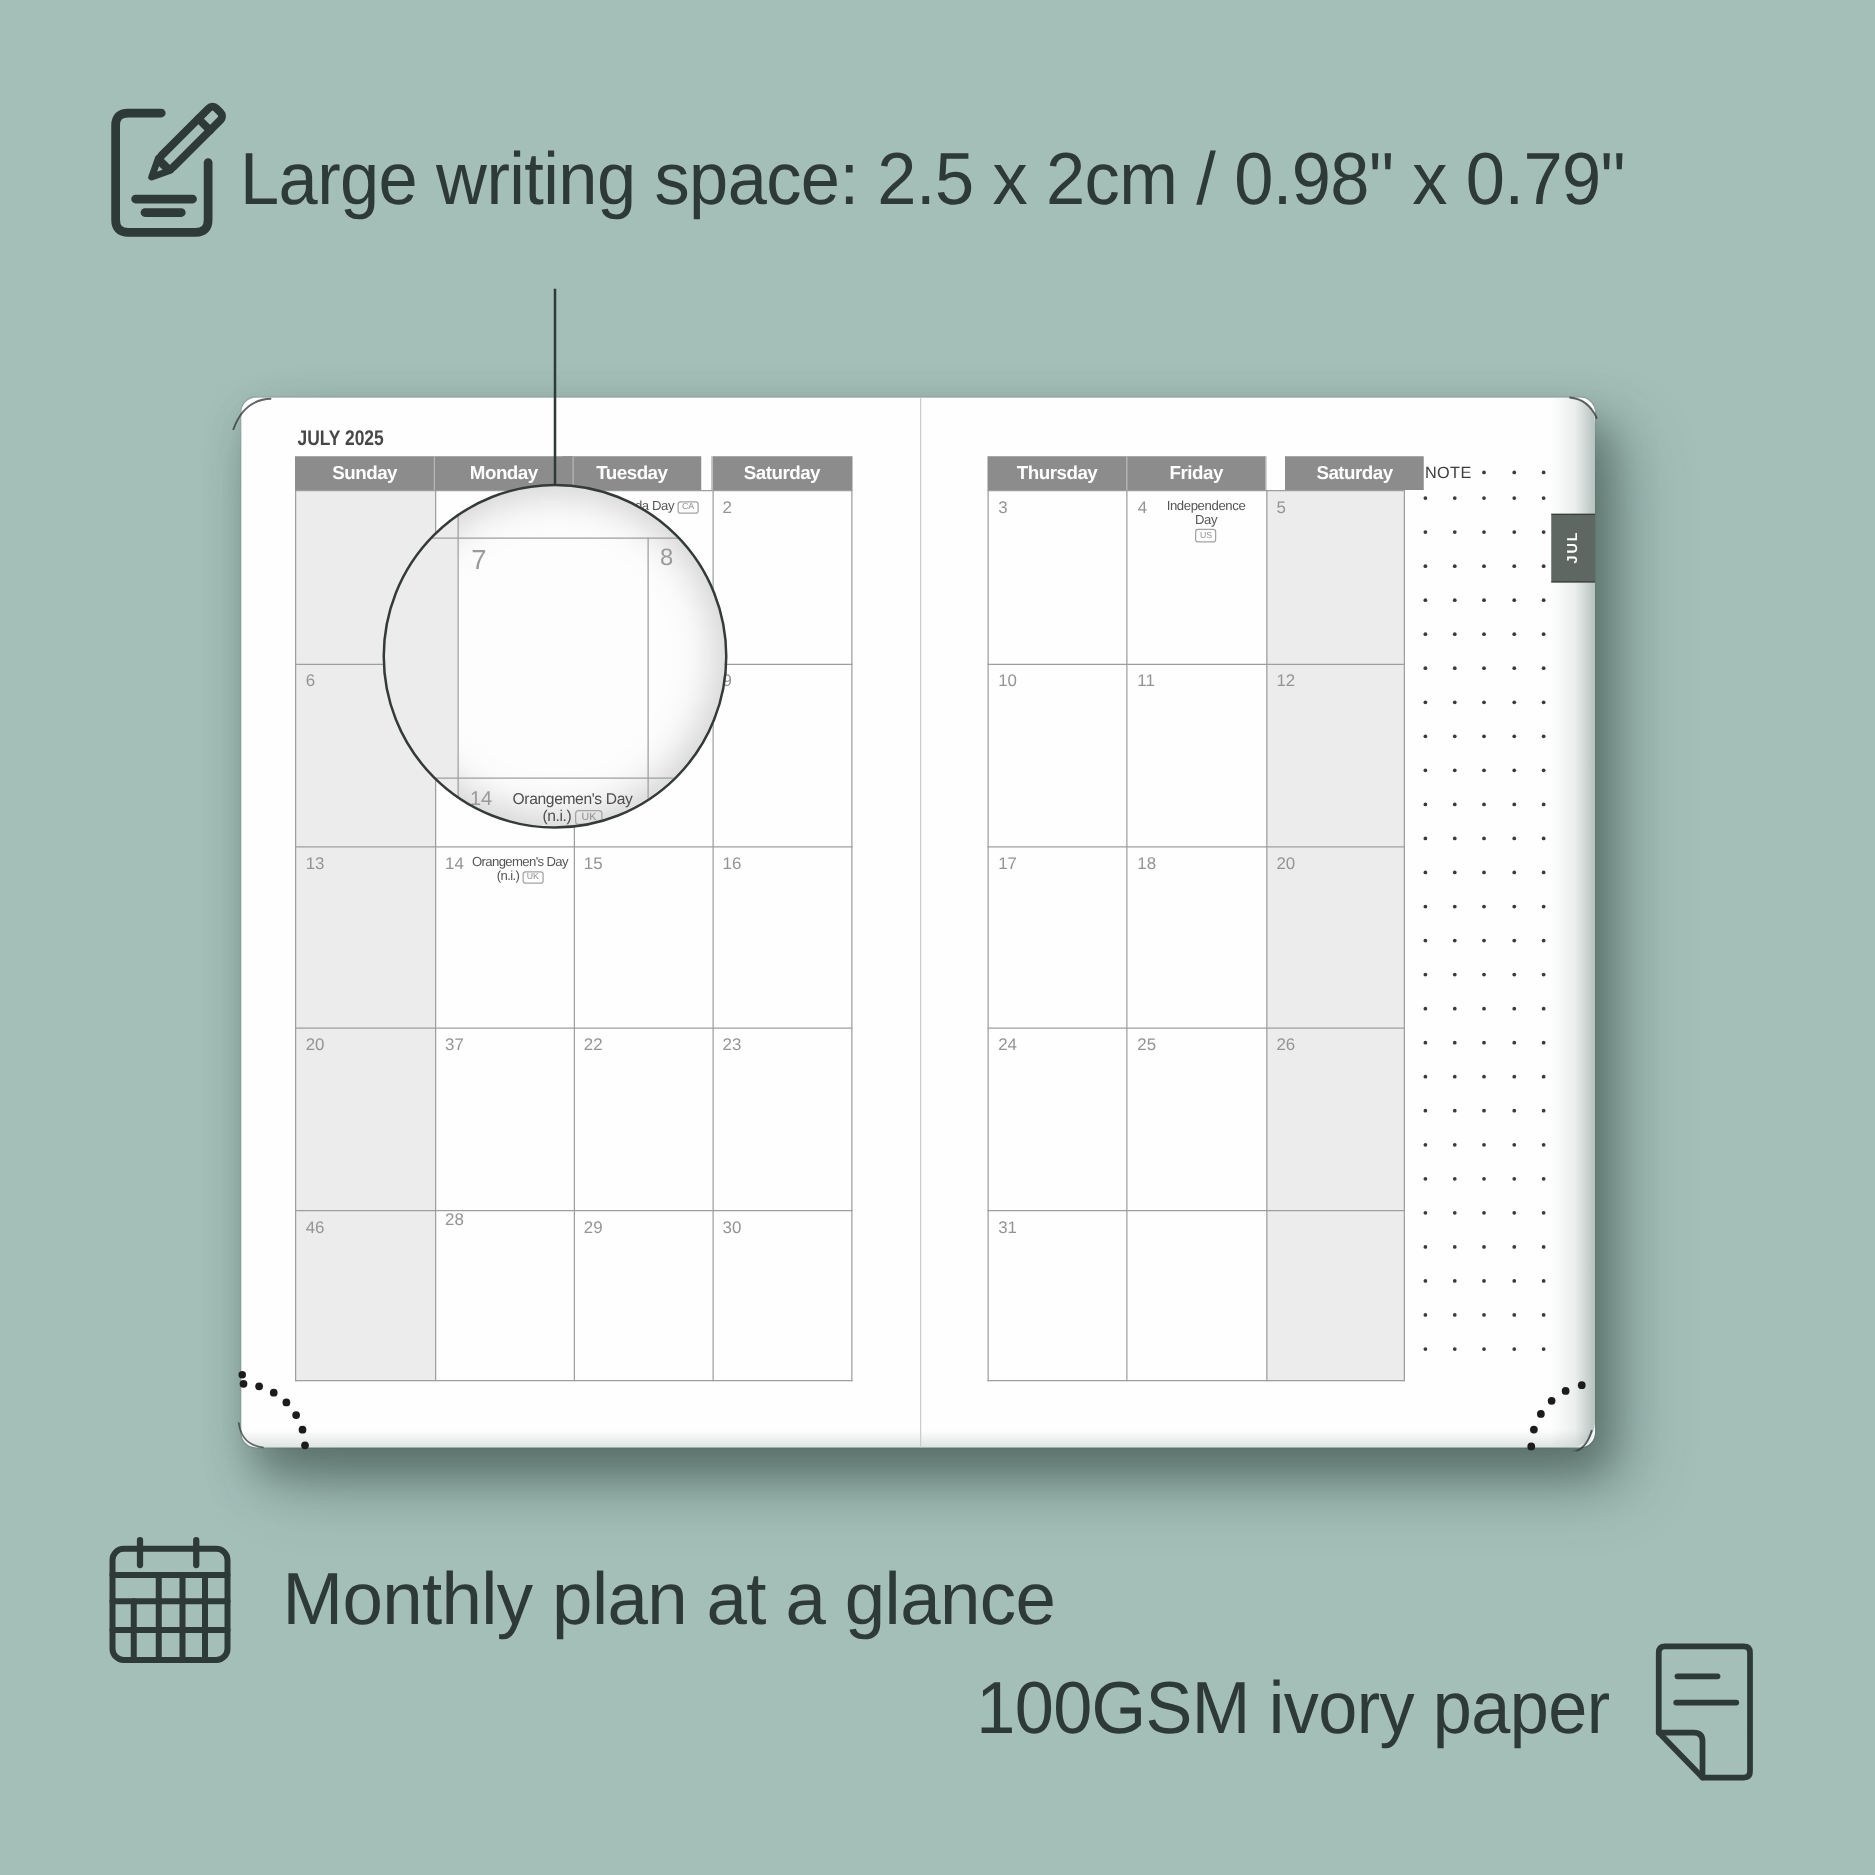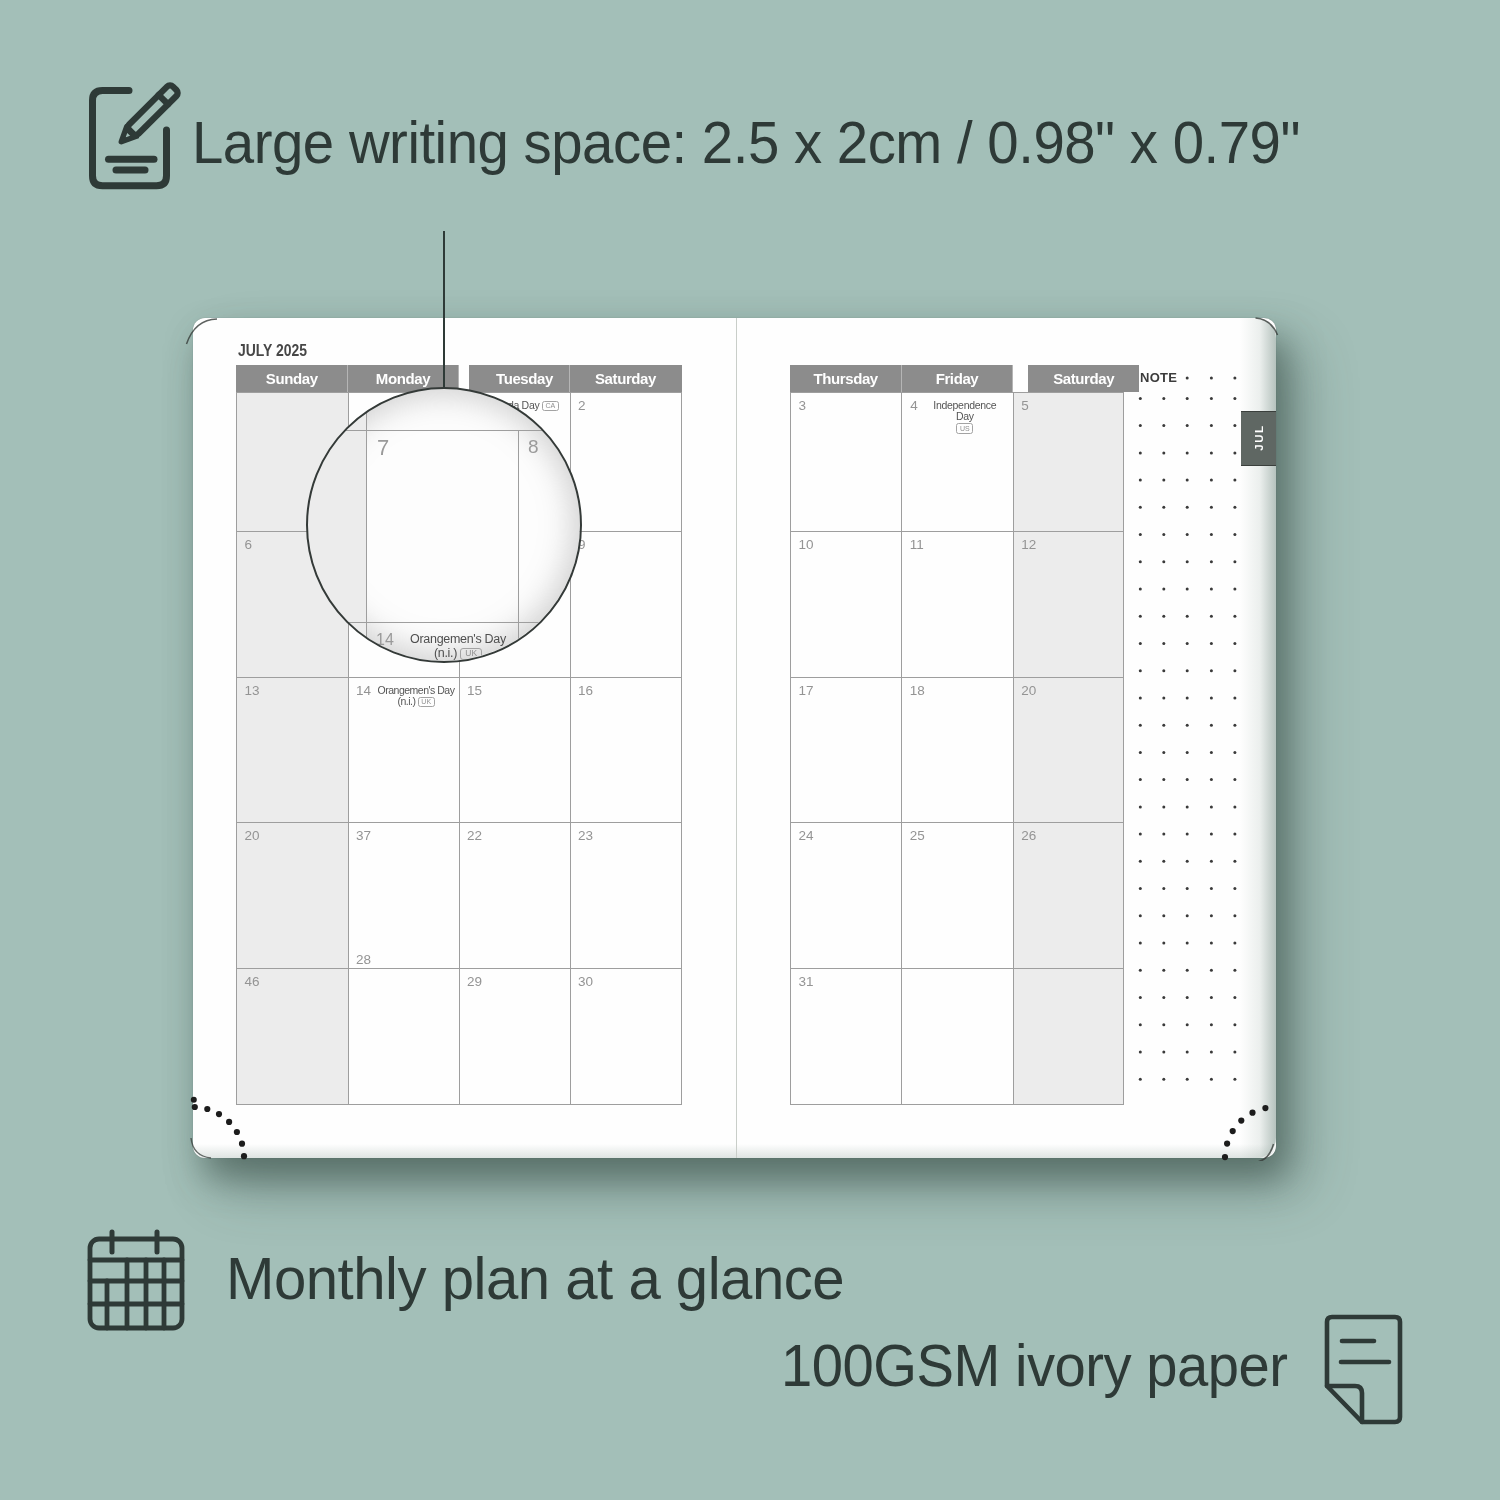--- a/index.html
+++ b/index.html
@@ -60,21 +60,21 @@
 <div class="abs" style="left:542.5px;top:0;width:1.4px;height:100%;background:#c9cec9"></div>
 
 <div class="abs" style="left:45px;top:24.5px;font-size:17px;line-height:17px;font-weight:bold;color:#474747;letter-spacing:0;transform:scaleX(.82);transform-origin:0 0;white-space:nowrap">JULY 2025</div>
 
 <div class="abs" style="left:43px;top:47.5px;width:445.5px;height:740px">
 
 <div class="abs" style="left:0;top:27px;width:111.5px;height:713px;background:#ececec"></div>
 
 <div class="hdr" style="left:0px;top:0;width:111.5px">Sunday</div>
 <div class="hdr" style="left:111.5px;top:0;width:111px">Monday</div>
-<div class="hdr" style="left:233px;top:0;width:111px">Tuesday</div>
+<div class="hdr" style="left:214px;top:0;width:111px">Tuesday</div>
 <div class="hdr" style="left:333.5px;top:0;width:112px">Saturday</div>
 <div class="abs" style="left:110.8px;top:0;width:1.5px;height:27px;background:#b5b5b5"></div>
 <div class="abs" style="left:221.8px;top:0;width:1.5px;height:27px;background:#b5b5b5"></div>
 <div class="abs" style="left:332.8px;top:0;width:1.5px;height:27px;background:#b5b5b5"></div>
 <div class="vline" style="left:0px;top:27px;height:713px"></div>
 <div class="vline" style="left:111.5px;top:27px;height:713px"></div>
 <div class="vline" style="left:222.5px;top:27px;height:713px"></div>
 <div class="vline" style="left:333.5px;top:27px;height:713px"></div>
 <div class="vline" style="left:444.5px;top:27px;height:713px"></div>
 <div class="hline" style="left:0;top:27px;width:445.5px"></div>
@@ -91,21 +91,21 @@
 <span class="num" style="left:385px;top:220.5px">9</span>
 <span class="num" style="left:51.5px;top:366.5px">13</span>
 <span class="num" style="left:163px;top:366.5px">14</span>
 <span class="num" style="left:274px;top:366.5px">15</span>
 <span class="num" style="left:385px;top:366.5px">16</span>
 <span class="num" style="left:51.5px;top:511.5px">20</span>
 <span class="num" style="left:163px;top:511.5px">37</span>
 <span class="num" style="left:274px;top:511.5px">22</span>
 <span class="num" style="left:385px;top:511.5px">23</span>
 <span class="num" style="left:51.5px;top:657.5px">46</span>
-<span class="num" style="left:163px;top:635px">28</span>
+<span class="num" style="left:163px;top:651px">28</span>
 <span class="num" style="left:274px;top:657.5px">29</span>
 <span class="num" style="left:385px;top:657.5px">30</span>
 
 <span class="num" style="left:385px;top:81.5px">2</span>
 
 <span class="num" style="left:274.5px;top:81.5px">1</span>
 <span class="hol" style="left:291px;top:82.7px">Canada Day <span class="badge">CA</span></span>
 
 <span class="hol" style="left:184px;top:367.7px;width:78px;text-align:center;white-space:normal;letter-spacing:-0.5px">Orangemen's Day<br>(n.i.) <span class="badge">UK</span></span>
 
@@ -139,21 +139,21 @@
 <span class="num" style="left:828.2px;top:366.5px">20</span>
 <span class="num" style="left:605.5px;top:511.5px">24</span>
 <span class="num" style="left:716.8px;top:511.5px">25</span>
 <span class="num" style="left:828.2px;top:511.5px">26</span>
 <span class="num" style="left:605.5px;top:657.5px">31</span>
 
 <span class="num" style="left:717.3px;top:81.5px">4</span>
 <span class="hol" style="left:731.3px;top:82.7px;width:81px;text-align:center;white-space:normal">Independence Day<br><span class="badge">US</span></span>
 <span class="num" style="left:828.2px;top:81.5px">5</span>
 
-<div class="abs" style="left:947px;top:53px;font-size:13px;font-weight:bold;color:#3c3c3c;letter-spacing:.3px;line-height:13px">NOTE</div>
+<div class="abs" style="left:947px;top:53px;font-size:13px;font-weight:normal;color:#3c3c3c;letter-spacing:.3px;line-height:13px">NOTE</div>
 
 <svg class="abs" style="left:940px;top:50px" width="115" height="720" viewBox="0 0 115 720" fill="#3a3a3a">
       <circle cx="54.2" cy="9.9" r="1.5"></circle>
       <circle cx="78.4" cy="9.9" r="1.5"></circle>
       <circle cx="101.9" cy="9.9" r="1.5"></circle>
       <circle cx="7.3" cy="30.4" r="1.5"></circle>
       <circle cx="30.8" cy="30.4" r="1.5"></circle>
       <circle cx="54.2" cy="30.4" r="1.5"></circle>
       <circle cx="78.4" cy="30.4" r="1.5"></circle>
       <circle cx="101.9" cy="30.4" r="1.5"></circle>

